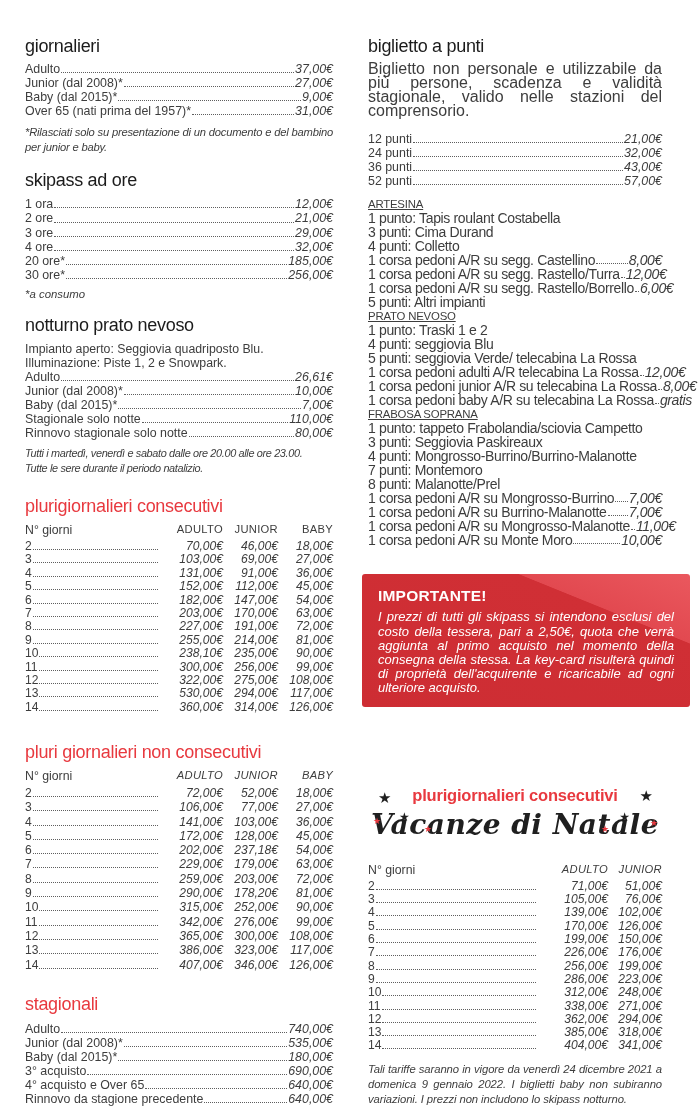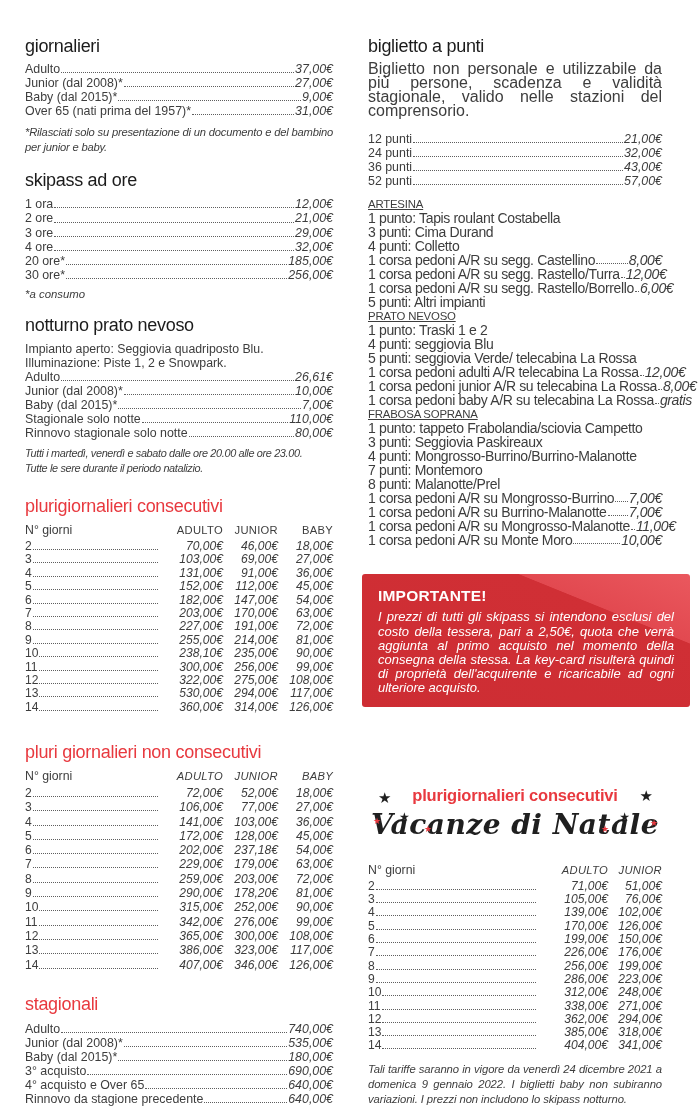--- a/index.html
+++ b/index.html
@@ -25,21 +25,21 @@
 
   .note{font-size:11.2px;font-style:italic;text-align:justify;line-height:15px;
         letter-spacing:-0.2px;margin-top:7px;}
   .note-consumo{font-size:11.4px;font-style:italic;margin-top:6px;}
   .desc{font-size:12.3px;line-height:14px;margin-bottom:0;}
   .desc2{font-size:16px;line-height:14px;text-align:justify;margin-bottom:14px;}
   .nnote{font-size:10.9px;font-style:italic;line-height:14.6px;letter-spacing:-0.35px;
          margin-top:6px;white-space:nowrap;}
 
   
-  .thead{display:flex;align-items:center;margin-bottom:3px;}
+  .thead{display:flex;align-items:flex-start;margin-bottom:3px;}
   .thead .ngiorni{flex:1;font-size:12.3px;}
   .thead .cell{font-size:11.2px;letter-spacing:0.3px;color:#3d3d3d;font-style:normal;}
   .cell{width:55px;text-align:right;}
   .trow{display:flex;align-items:flex-end;height:13.4px;font-size:12.1px;}
   .t2 .trow{height:14.3px;}
   .trow .tnum{white-space:nowrap;}
   .trow .dots{margin:0 10px 3px 1px;}
   .trow .cell{font-style:italic;white-space:nowrap;}
   .ital-head .thead .cell{font-style:italic;}
   .cell-a{width:62px;text-align:right;}

